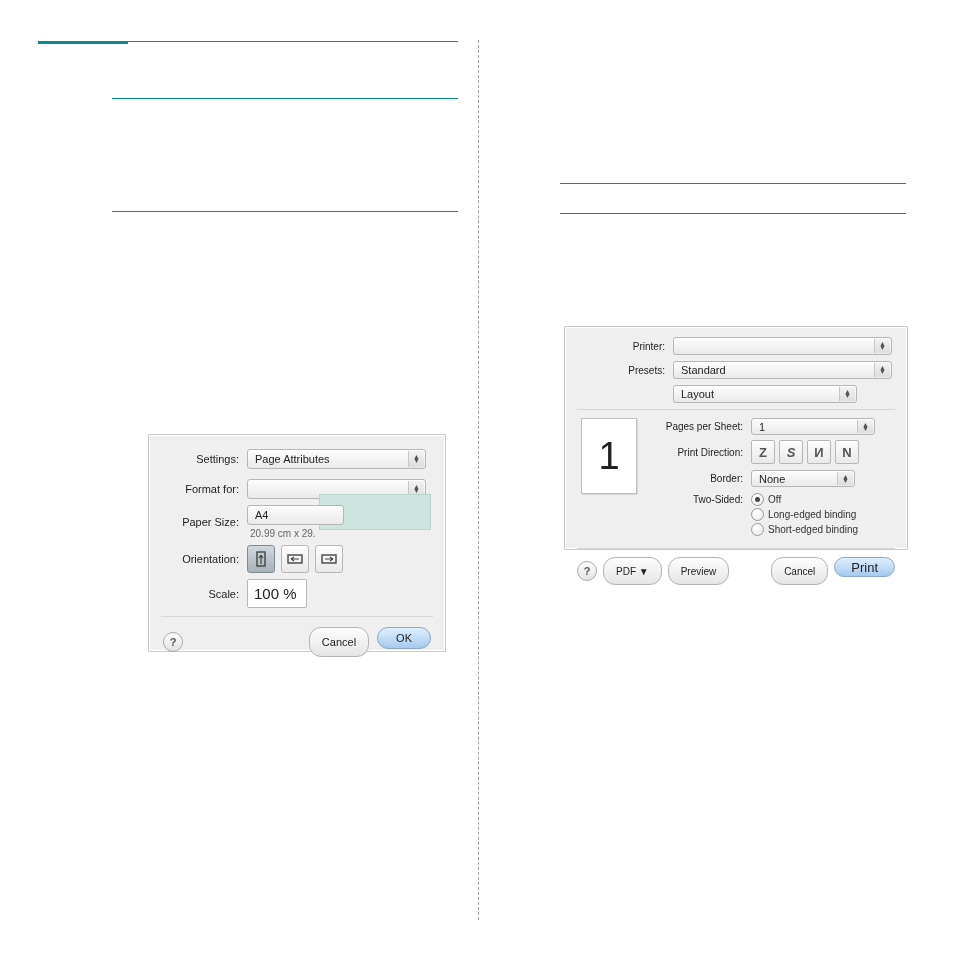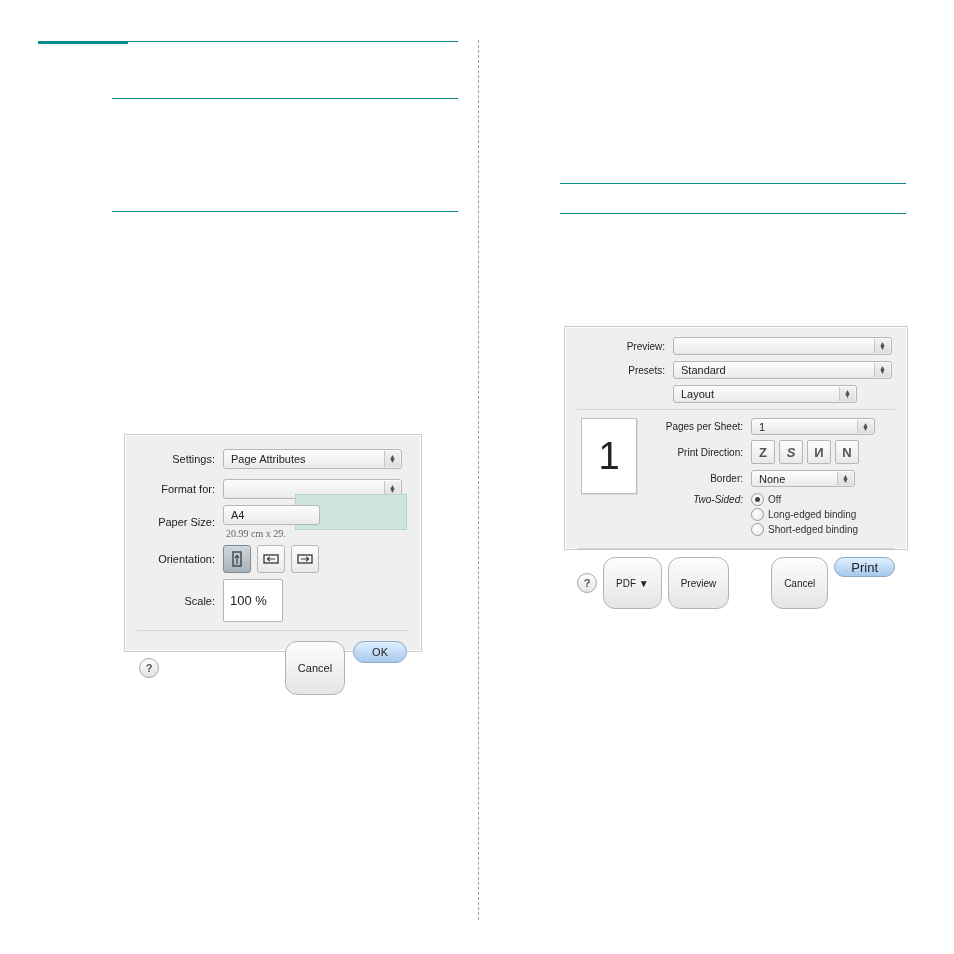--- a/index.html
+++ b/index.html
@@ -9,22 +9,22 @@
   .rule.thick{height:3px;}
   .vrule{position:absolute;width:0;border-left:1px dashed #9e9e9e;}
   
   .dialog{position:absolute;background:#efefef;border:1px solid #c9c9c9;border-radius:1px;box-shadow:inset 0 0 0 1px #fff;}
   .row{display:flex;align-items:center;margin:6px 0;}
   .row .lbl{text-align:right;padding-right:8px;color:#222;}
   .select{position:relative;display:inline-flex;align-items:center;background:linear-gradient(#fdfdfd,#eaeaea);border:1px solid #b6b6b6;border-radius:3px;height:18px;padding:0 20px 0 7px;font-size:11px;color:#222;white-space:nowrap;}
   .select .arrows{position:absolute;right:1px;top:1px;bottom:1px;width:15px;border-left:1px solid #c6c6c6;display:flex;flex-direction:column;align-items:center;justify-content:center;color:#555;line-height:4px;font-size:7px;background:linear-gradient(#f2f2f2,#dedede);border-radius:0 2px 2px 0;}
   .select .arrows::before{content:"▲";}
   .select .arrows::after{content:"▼";}
-  .textbox{display:inline-flex;align-items:center;background:#fff;border:1px solid #b6b6b6;border-radius:2px;height:17px;padding:12px 6px;font-size:13px;color:#222;}
-  .pillbtn{display:inline-flex;align-items:center;justify-content:center;height:20px;padding:16px 12px;border:1px solid #b3b3b3;border-radius:12px;background:linear-gradient(#fdfdfd,#e5e5e5);font-size:11px;color:#222;}
+  .textbox{display:inline-flex;align-items:center;background:#fff;border:1px solid #b6b6b6;border-radius:2px;height:17px;padding:5px 6px;font-size:15px;color:#222;}
+  .pillbtn{display:inline-flex;align-items:center;justify-content:center;height:20px;padding:4px 12px;border:1px solid #b3b3b3;border-radius:12px;background:linear-gradient(#fdfdfd,#e5e5e5);font-size:11px;color:#222;}
   .pillbtn.primary{background:linear-gradient(#dff0ff,#a6c9ee);border-color:#8ea8c6;}
   .iconbtn{display:inline-flex;align-items:center;justify-content:center;width:26px;height:26px;border:1px solid #b6b6b6;border-radius:3px;background:linear-gradient(#fdfdfd,#e9e9e9);margin-right:6px;}
   .iconbtn.selected{background:linear-gradient(#cfd8df,#a8b2ba);border-color:#808a93;}
   .iconbtn svg{width:18px;height:18px;}
   .dirbtn{display:inline-flex;align-items:center;justify-content:center;width:22px;height:22px;border:1px solid #b6b6b6;border-radius:2px;background:linear-gradient(#fdfdfd,#e9e9e9);margin-right:4px;font-family:Arial;font-size:13px;font-weight:bold;color:#555;}
   .helpbtn{display:inline-flex;align-items:center;justify-content:center;width:18px;height:18px;border:1px solid #a9a9a9;border-radius:50%;background:linear-gradient(#fefefe,#e3e3e3);font-size:11px;font-weight:bold;color:#555;}
   .radio{width:11px;height:11px;border:1px solid #9a9a9a;border-radius:50%;background:radial-gradient(circle at 35% 30%,#fff,#e7e7e7);display:inline-flex;align-items:center;justify-content:center;margin-right:4px;}
   .radio.on::after{content:"";width:5px;height:5px;background:#444;border-radius:50%;}
   .hr{height:1px;background:#d6d6d6;}
   .subtle{font-size:10px;color:#666;}
@@ -39,21 +39,21 @@
   <div class="rule thick" style="left:38px;top:41px;width:90px;"></div>
   <div class="rule" style="left:128px;top:41px;width:330px;height:1px;background:#0d8a8a;"></div>
   <div class="rule" style="left:112px;top:98px;width:346px;height:1px;background:#0d8a8a;"></div>
   <div class="rule" style="left:112px;top:211px;width:346px;height:1px;background:#0d8a8a;"></div>
 
   <div class="rule" style="left:560px;top:183px;width:346px;height:1px;background:#0d8a8a;"></div>
   <div class="rule" style="left:560px;top:213px;width:346px;height:1px;background:#0d8a8a;"></div>
 
   <div class="vrule" style="left:478px;top:40px;height:880px;"></div>
 
-  <div class="dialog" style="left:124px;top:434px;width:296px;height:216px;">
+  <div class="dialog" style="left:148px;top:434px;width:296px;height:216px;">
 
     <div class="row" style="margin-top:14px;">
       <div class="lbl" style="width:90px;">Settings:</div>
       <div class="select" style="width:150px;">
         <span>Page Attributes</span>
         <span class="arrows"></span>
       </div>
     </div>
 
     <div class="row" style="margin-top:10px;">
@@ -65,21 +65,21 @@
     </div>
 
     <div class="highlight" style="left:170px;top:59px;width:110px;height:34px;"></div>
 
     <div class="row" style="">
       <div class="lbl" style="width:90px;">Paper Size:</div>
       <div style="display:flex;flex-direction:column;">
         <div class="select" style="width:68px;">
           <span>A4</span>
         </div>
-        <span class="subtle" style="margin-top:3px;margin-left:3px;font-family:Liberation Serif, serif;">20.99 cm x 29.</span>
+        <span class="subtle" style="margin-top:3px;margin-left:3px;">20.99 cm x 29.</span>
       </div>
     </div>
 
     <div class="row" style="margin-top:5px;">
       <div class="lbl" style="width:90px;">Orientation:</div>
       <div class="iconbtn selected">
         <svg viewBox="0 0 18 18">
             <rect x="5" y="2" width="8" height="14" fill="none" stroke="#444" stroke-width="1.4"></rect>
             <path d="M9 14 V5 M9 5 L7 8 M9 5 L11 8" fill="none" stroke="#444" stroke-width="1.2"></path>
           </svg>
@@ -118,21 +118,21 @@
         <div class="pillbtn primary" style="padding:0 18px;">
             <span>OK</span>
           </div>
       </div>
     </div>
   </div>
 
   <div class="dialog" style="left:564px;top:326px;width:342px;height:222px;">
 
     <div class="row" style="margin-top:10px;">
-      <div class="lbl" style="width:100px;font-size:10px;">Preview:</div>
+      <div class="lbl" style="width:100px;font-size:10px;">Printer:</div>
       <div class="select" style="width:190px;height:16px;">
         <span></span>
         <span class="arrows"></span>
       </div>
     </div>
 
     <div class="row" style="">
       <div class="lbl" style="width:100px;font-size:10px;">Presets:</div>
       <div class="select" style="width:190px;height:16px;">
         <span>Standard</span>
@@ -176,21 +176,21 @@
 
         <div class="row" style="margin-top:5px;">
           <div class="lbl" style="width:92px;">Border:</div>
           <div class="select" style="width:75px;height:15px;">
             <span>None</span>
             <span class="arrows"></span>
           </div>
         </div>
 
         <div class="row" style="margin-top:5px;align-items:flex-start;">
-          <div class="lbl" style="width:92px;padding-top:1px;font-style:italic;">Two-Sided:</div>
+          <div class="lbl" style="width:92px;padding-top:1px;">Two-Sided:</div>
           <div>
             <div style="display:flex;align-items:center;margin-bottom:2px;">
               <span class="radio on"></span>
               <span>Off</span>
             </div>
             <div style="display:flex;align-items:center;margin-bottom:2px;">
               <span class="radio"></span>
               <span>Long-edged binding</span>
             </div>
             <div style="display:flex;align-items:center;">

